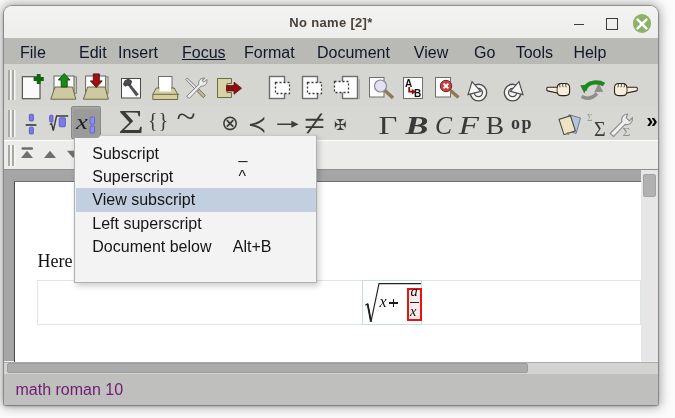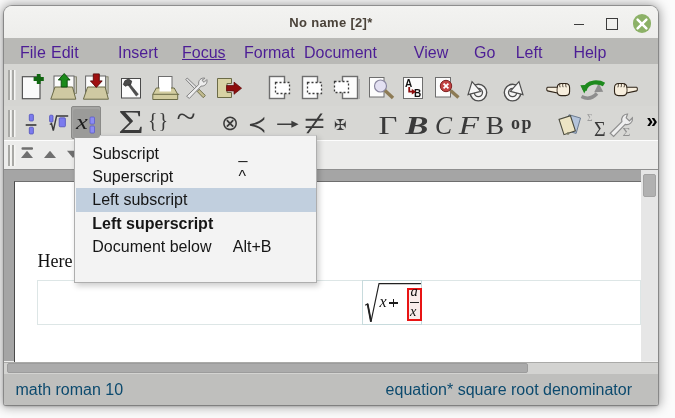--- a/index.html
+++ b/index.html
@@ -8,36 +8,36 @@
   .abs{position:absolute;}
   #win{position:absolute;left:4px;top:6px;width:654px;height:399px;
        border-radius:8px 8px 2px 2px;background:#efefee;
        box-shadow:0 0 0 1px rgba(95,95,95,0.50), 0 0 11px 2px rgba(0,0,0,0.36), 0 1px 3px rgba(0,0,0,0.28);
        overflow:hidden;}
   
   #titlebar{position:absolute;left:0;top:0;width:654px;height:32px;background:linear-gradient(#f3f3f1,#ededeb);}
   #title{position:absolute;left:0;top:9px;width:654px;text-align:center;
          font-size:13px;font-weight:bold;color:#4a4239;letter-spacing:0.32px;}
   #menubar{position:absolute;left:0;top:32px;width:654px;height:25.5px;background:#b9b9b6;}
-  .mitem{position:absolute;top:5.7px;font-size:16px;color:#4c1d95;}
+  .mitem{position:absolute;top:5.7px;font-size:16px;color:#0f172a;}
   #row1{position:absolute;left:0;top:57.5px;width:654px;height:42px;background:#d5d5d2;border-bottom:1px solid #c0c0bd;}
   #row2{position:absolute;left:0;top:99.5px;width:654px;height:34.5px;background:#d7d7d4;}
   #row3{position:absolute;left:0;top:134px;width:654px;height:29px;background:#ececeb;border-top:1px solid #fdfdfd;}
   #framedark{position:absolute;left:0;top:163px;width:654px;height:1.4px;background:#8f8f8f;}
   .handle{position:absolute;width:1.5px;background:#a9a9a6;box-shadow:1.5px 0 0 #f6f6f4;}
   
   #dframe{position:absolute;left:0;top:164.4px;width:637px;height:191px;background:#a5a5a5;}
   #dpage{position:absolute;left:9.5px;top:175px;width:627px;height:180.5px;background:#ffffff;
          border-left:1px solid #4a4a4a;border-top:1px solid #6e6e6e;box-sizing:border-box;}
   #vtrack{position:absolute;left:637px;top:164.4px;width:17px;height:191.1px;background:#e6e6e6;}
   #vthumb{position:absolute;left:639px;top:167.8px;width:12.5px;height:23px;background:#b1b1b1;border:1px solid #a3a3a3;border-radius:2px;box-sizing:border-box;}
   #htrack{position:absolute;left:0;top:355.5px;width:654px;height:12.5px;background:#d3d3d1;border-top:1px solid #aaaaa8;box-sizing:border-box;}
   #hthumb{position:absolute;left:2.5px;top:357px;width:521px;height:10px;background:#ababab;border:1px solid #9c9c9c;border-radius:2px;box-sizing:border-box;}
   #statusbar{position:absolute;left:0;top:368px;width:654px;height:31px;background:#bfbfbd;}
-  .stext{position:absolute;top:7px;font-size:16px;color:#0c4a6e;}
+  .stext{position:absolute;top:7px;font-size:16px;color:#701a75;}
   
   #eqrow{position:absolute;left:33px;top:273.5px;width:603.5px;height:45.8px;border:1px solid #dde6e6;box-sizing:border-box;}
   #eqinset{position:absolute;left:357.7px;top:273.5px;width:60.7px;height:45.2px;border:1px solid #c8dbdd;box-sizing:border-box;}
   #redbox{position:absolute;left:403.1px;top:281.5px;width:14.5px;height:33.5px;border:2px solid #e81414;background:#f9eceb;box-sizing:border-box;}
   .mathtxt{position:absolute;font-family:"Liberation Serif",serif;color:#111;}
   
   #popup{position:absolute;left:74px;top:135px;width:242.5px;height:147.5px;background:#f3f3f3;
          border:1px solid #aeaeae;border-top-color:#c8c8c8;box-sizing:border-box;box-shadow:2px 3px 6px rgba(0,0,0,0.20);z-index:50;}
   .pitem{position:absolute;left:1px;width:240px;height:23.4px;font-size:16px;color:#161616;line-height:23.4px;}
   .pitem .lab{position:absolute;left:16.3px;}
@@ -55,28 +55,28 @@
       <div id="title">No name [2]*</div>
       <div class="abs" style="left:570px;top:17.6px;width:9.6px;height:1.8px;background:#3c3c3c;"></div>
       <div class="abs" style="left:601.5px;top:11.5px;width:12px;height:12px;border:1.6px solid #3c3c3c;box-sizing:border-box;"></div>
       <div class="abs" style="left:628.8px;top:8.3px;width:18.5px;height:18.5px;border-radius:50%;background:#8cb167;"></div>
       <svg style="left:632.3px;top:11.8px;" width="12" height="12" viewBox="0 0 12 12">
           <path d="M1.6 1.6 L10.4 10.4 M10.4 1.6 L1.6 10.4" stroke="#ffffff" stroke-width="2.5" stroke-linecap="round"></path>
         </svg>
     </div>
     <div id="menubar">
       <span class="mitem" style="left:16px;">File</span>
-      <span class="mitem" style="left:47px;">Edit</span>
+      <span class="mitem" style="left:75px;">Edit</span>
       <span class="mitem" style="left:114px;">Insert</span>
       <span class="mitem" style="left:178px;text-decoration:underline;">Focus</span>
       <span class="mitem" style="left:240px;">Format</span>
-      <span class="mitem" style="left:300px;">Document</span>
+      <span class="mitem" style="left:313px;">Document</span>
       <span class="mitem" style="left:409.8px;">View</span>
       <span class="mitem" style="left:470px;">Go</span>
-      <span class="mitem" style="left:511.7px;">Left</span>
+      <span class="mitem" style="left:511.7px;">Tools</span>
       <span class="mitem" style="left:569.4px;">Help</span>
     </div>
     <div id="row1">
       <div class="handle" style="left:4px;top:6px;height:30px;"></div>
       <div class="handle" style="left:8px;top:6px;height:30px;"></div>
 
     </div>
     <div id="row2">
       <div class="handle" style="left:4px;top:4px;height:27px;"></div>
       <div class="handle" style="left:8px;top:4px;height:27px;"></div>
@@ -237,21 +237,20 @@
     </svg>
     <div id="framedark"></div>
     <div id="dframe"></div>
     <div id="dpage"></div>
     <div id="vtrack"></div>
     <div id="vthumb"></div>
     <div id="htrack"></div>
     <div id="hthumb"></div>
     <div id="statusbar">
       <span class="stext" style="left:11.5px;">math roman 10</span>
-      <span class="stext" style="right:26px;">equation* square root denominator</span>
     </div>
 
     <div class="mathtxt" style="left:33.6px;top:246.2px;font-size:18px;line-height:18px;">Here</div>
     <div id="eqrow"></div>
     <div id="eqinset"></div>
     <svg style="left:357px;top:271px;" width="70" height="52" viewBox="0 0 70 52">
       <path d="M4.2 28.3 L6.6 26.9 L10 44.7 L18 6.6 L59.9 6.6" fill="none" stroke="#222" stroke-width="1.15"></path>
       <path d="M6.6 26.9 L10 44.7" fill="none" stroke="#222" stroke-width="1.9"></path>
     </svg>
     <div class="mathtxt" style="left:375.6px;top:287.3px;font-size:16px;font-style:italic;">x</div>
@@ -266,23 +265,23 @@
   <div id="popup">
     <div class="pitem" style="top:28.9px;">
         <span class="lab">Superscript</span>
         <span class="sc2">^</span>
       </div>
     <div class="pitem" style="top:5.5px;">
         <span class="lab">Subscript</span>
         <span class="sc2">_</span>
       </div>
     <div class="pitem hl" style="top:52.3px;">
-        <span class="lab">Left subscript</span>
-      </div>
-    <div class="pitem" style="top:75.7px;font-weight:bold;">
+        <span class="lab">View subscript</span>
+      </div>
+    <div class="pitem" style="top:75.7px;">
         <span class="lab">Left superscript</span>
       </div>
     <div class="pitem" style="top:99.1px;">
         <span class="lab">Document below</span>
         <span class="sc">Alt+B</span>
       </div>
   </div>
 </div>
 
 </body></html>

